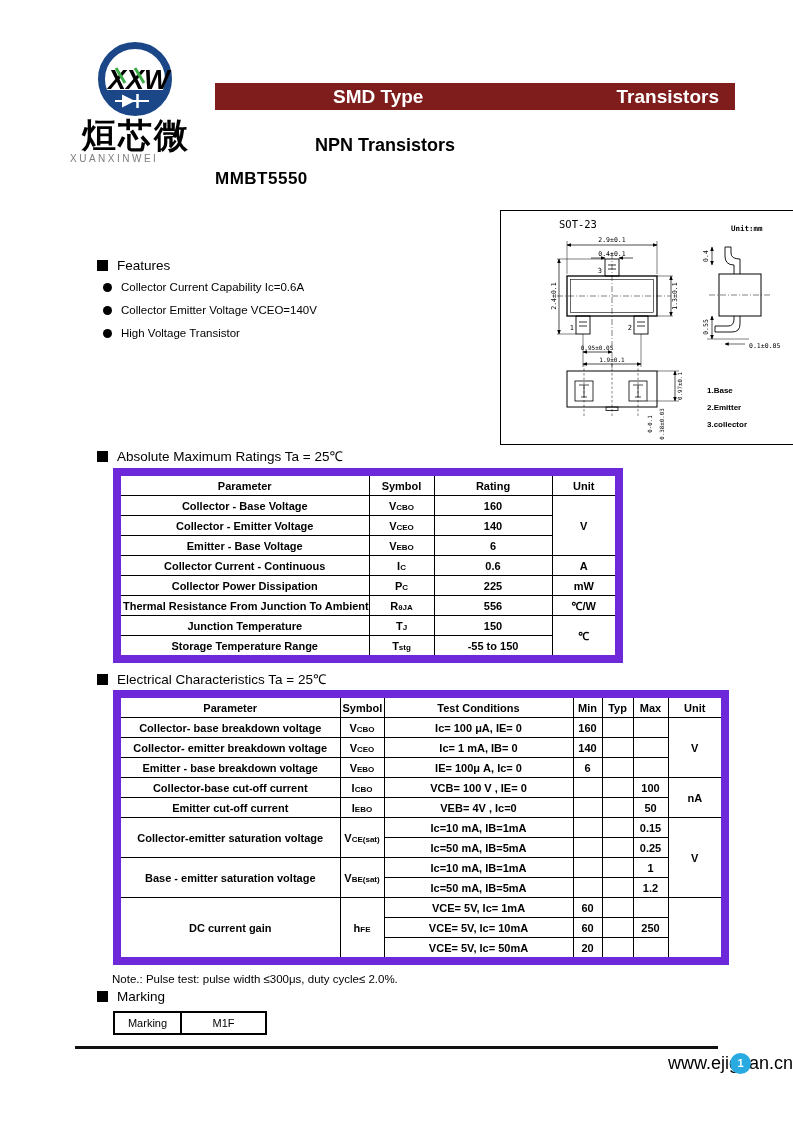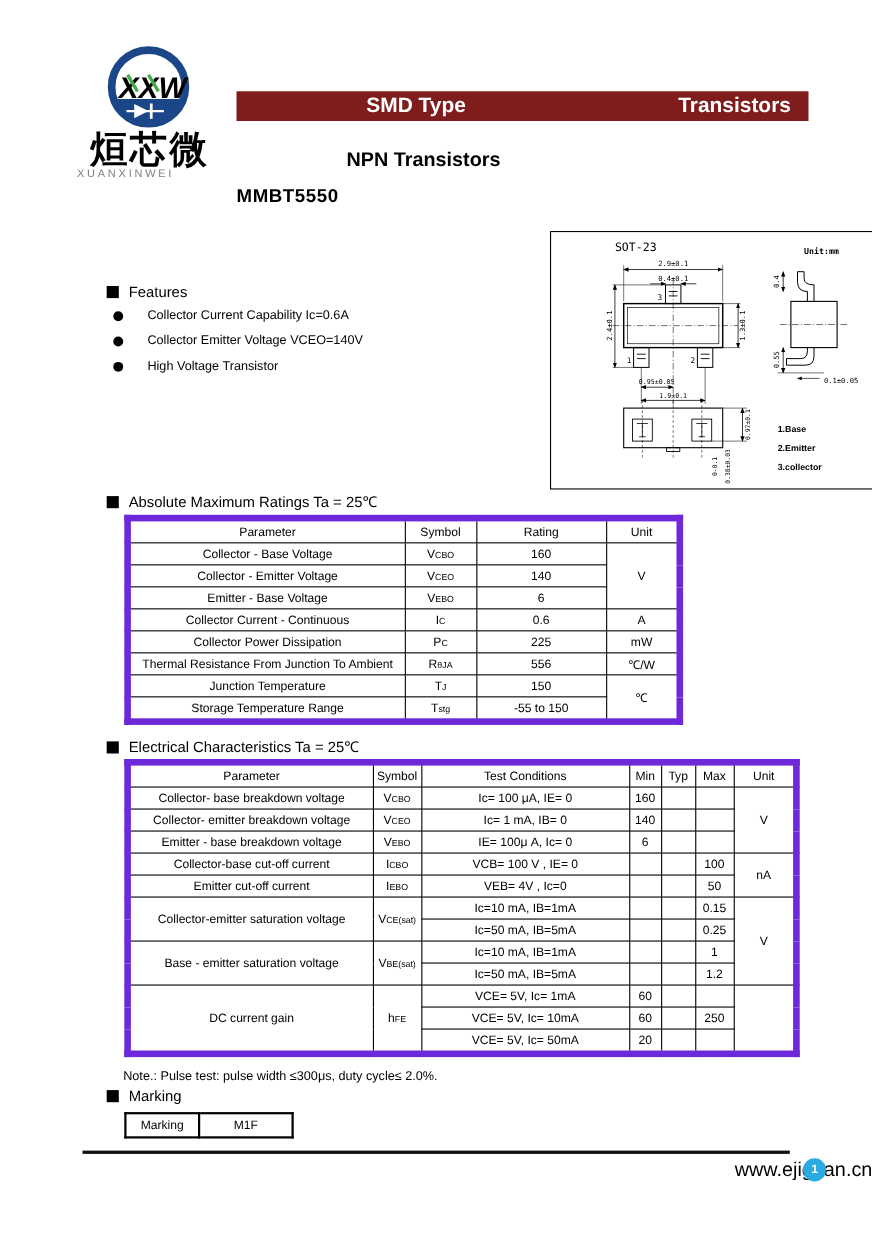--- a/index.html
+++ b/index.html
@@ -18,28 +18,28 @@
        font-weight:bold;font-size:19px;line-height:27px;}
   .bar .l{position:absolute;left:118px;}
   .bar .r{position:absolute;right:16px;}
 
   .title1{left:215px;top:135px;width:340px;text-align:center;font-size:18px;font-weight:bold;}
   .title2{left:215px;top:169px;width:340px;font-size:17px;font-weight:bold;letter-spacing:.5px;}
 
   
   .sect{font-size:13.5px;display:flex;align-items:center;gap:9px;}
   .sq{width:11px;height:11px;background:#000;display:inline-block;flex:0 0 auto;}
-  .feat{font-size:11.5px;display:flex;align-items:center;gap:22px;}
+  .feat{font-size:11.5px;display:flex;align-items:center;gap:9px;}
   .dot{width:9px;height:9px;border-radius:50%;background:#000;display:inline-block;flex:0 0 auto;}
 
   
   .pkg{left:500px;top:210px;width:257px;height:233px;border:1px solid #000;padding-left:48px;}
 
   
-  table.dt{border-collapse:collapse;table-layout:fixed;border:6px solid #6d28d9;}
+  table.dt{border-collapse:collapse;table-layout:fixed;border:8px solid #6d28d9;font-weight:bold;}
   table.dt td{border:1px solid #000;font-size:11px;text-align:center;height:19px;
               padding:0 2px;overflow:hidden;white-space:nowrap;}
   td.tl{text-align:left;padding-left:5px;}
   .sub{font-size:8px;}
   .note{font-size:11.5px;margin-top:17px;}
 
   
   table.mk{border-collapse:collapse;table-layout:fixed;border:2px solid #000;}
   table.mk td{border:2px solid #000;font-size:11px;text-align:center;height:18px;}
 

